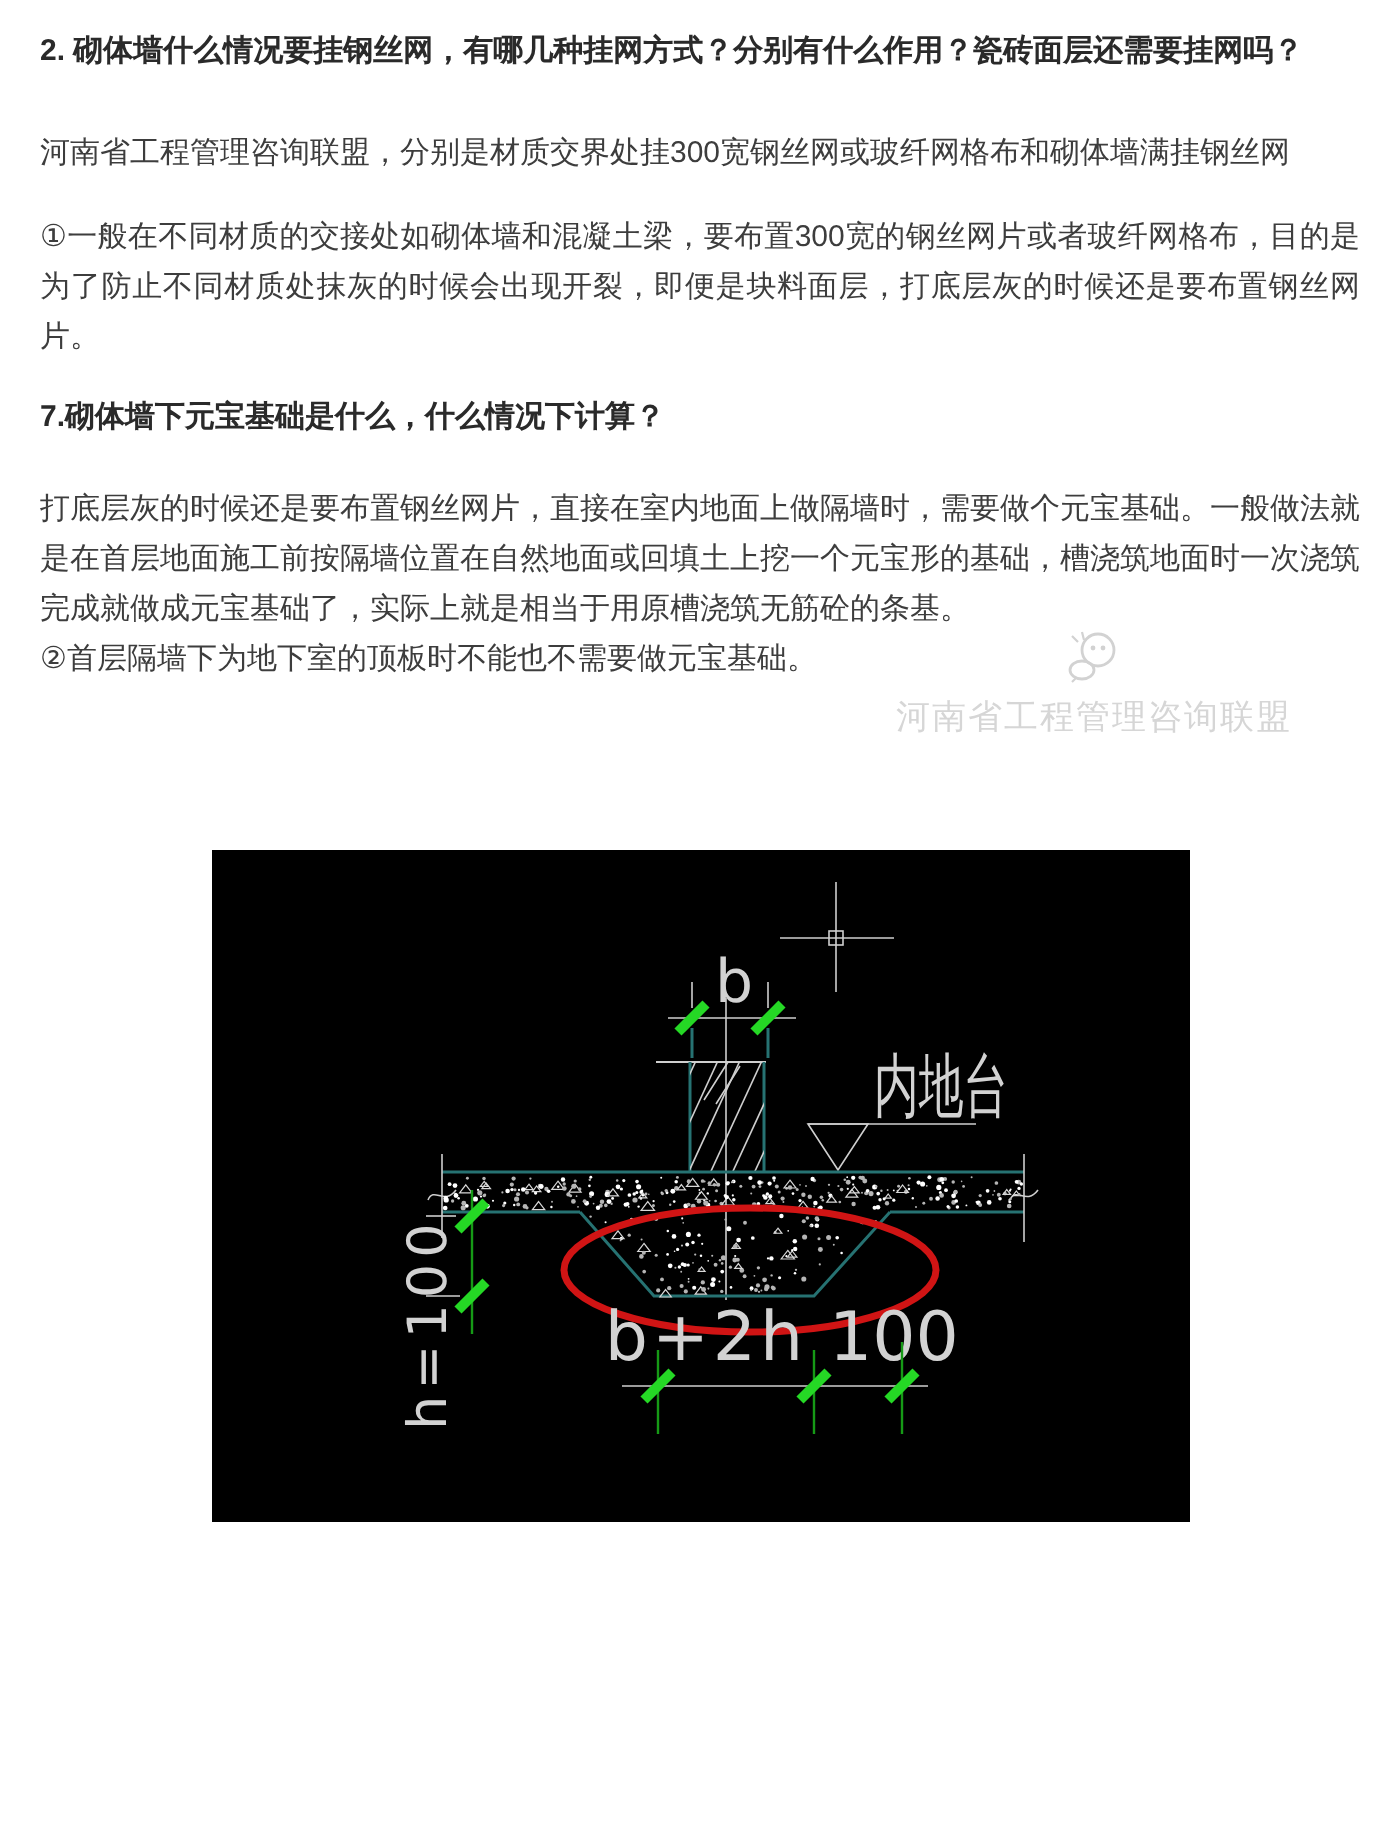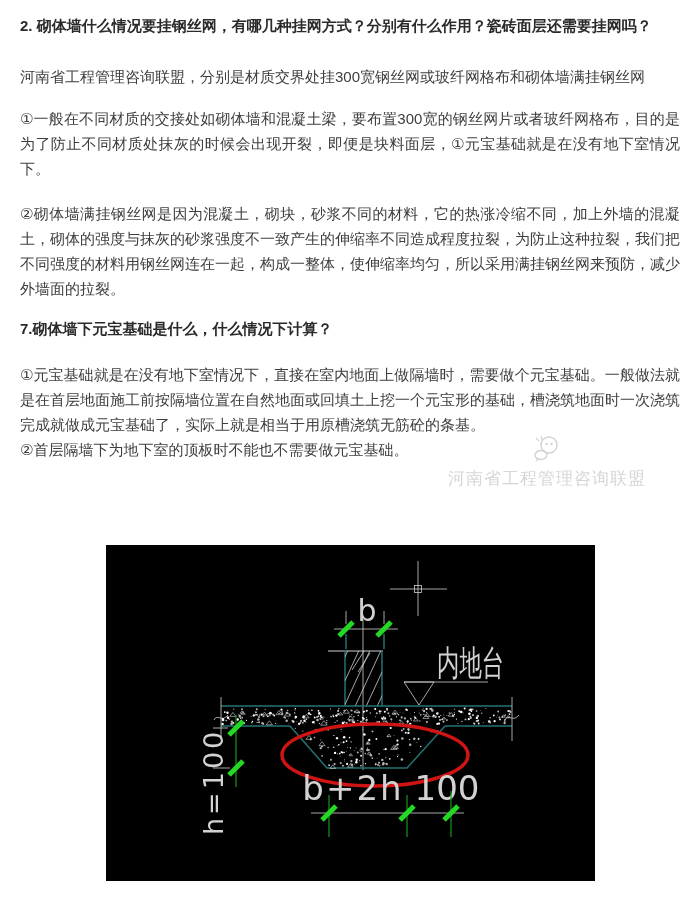--- a/index.html
+++ b/index.html
@@ -50,27 +50,26 @@
 </style>
 </head>
 <body>
 
 <main class="doc">
 
   <h2 class="h-q2">2. 砌体墙什么情况要挂钢丝网，有哪几种挂网方式？分别有什么作用？瓷砖面层还需要挂网吗？</h2>
 
   <p class="p-intro">河南省工程管理咨询联盟，分别是材质交界处挂300宽钢丝网或玻纤网格布和砌体墙满挂钢丝网</p>
 
-  <p class="p-q2-1">①一般在不同材质的交接处如砌体墙和混凝土梁，要布置300宽的钢丝网片或者玻纤网格布，目的是为了防止不同材质处抹灰的时候会出现开裂，即便是块料面层，①元宝基础就是在没有地下室情况下。</p>
-
-  <p class="p-q2-2">②砌体墙满挂钢丝网是因为混凝土，砌块，砂浆不同的材料，它的热涨冷缩不同，加上外墙的混凝土，砌体的强度与抹灰的砂浆强度不一致产生的伸缩率不同造成程度拉裂，为防止这种拉裂，我们把不同强度的材料用钢丝网连在一起，构成一整体，使伸缩率均匀，所以采用满挂钢丝网来预防，减少外墙面的拉裂。</p>
+  <p class="p-q2-1">①一般在不同材质的交接处如砌体墙和混凝土梁，要布置300宽的钢丝网片或者玻纤网格布，目的是为了防止不同材质处抹灰的时候会出现开裂，即便是块料面层，打底层灰的时候还是要布置钢丝网片。</p>
+
 
   <h2 class="h-q3">7.砌体墙下元宝基础是什么，什么情况下计算？</h2>
 
-  <p class="p-q3-1">①元宝基础就是在没有地下室情况下，直接在室内地面上做隔墙时，需要做个元宝基础。一般做法就是在首层地面施工前按隔墙位置在自然地面或回填土上挖一个元宝形的基础，槽浇筑地面时一次浇筑完成就做成元宝基础了，实际上就是相当于用原槽浇筑无筋砼的条基。</p>
+  <p class="p-q3-1">打底层灰的时候还是要布置钢丝网片，直接在室内地面上做隔墙时，需要做个元宝基础。一般做法就是在首层地面施工前按隔墙位置在自然地面或回填土上挖一个元宝形的基础，槽浇筑地面时一次浇筑完成就做成元宝基础了，实际上就是相当于用原槽浇筑无筋砼的条基。</p>
 
   <div class="row">
     <p class="p-q3-2">②首层隔墙下为地下室的顶板时不能也不需要做元宝基础。</p>
     <div class="watermark">
       <svg class="wm-icon" width="30" height="28" viewBox="0 0 30 28">
         <g stroke="#d2d2d2" fill="none" stroke-width="1.4">
           <path d="M4 4 L7 7 M9 2 L10 6" stroke-width="1.1"></path>
           <circle cx="17" cy="11" r="8"></circle>
           <circle cx="14.5" cy="10" r="1.2" fill="#d2d2d2" stroke="none"></circle>
           <circle cx="19.5" cy="10" r="1.2" fill="#d2d2d2" stroke="none"></circle>

